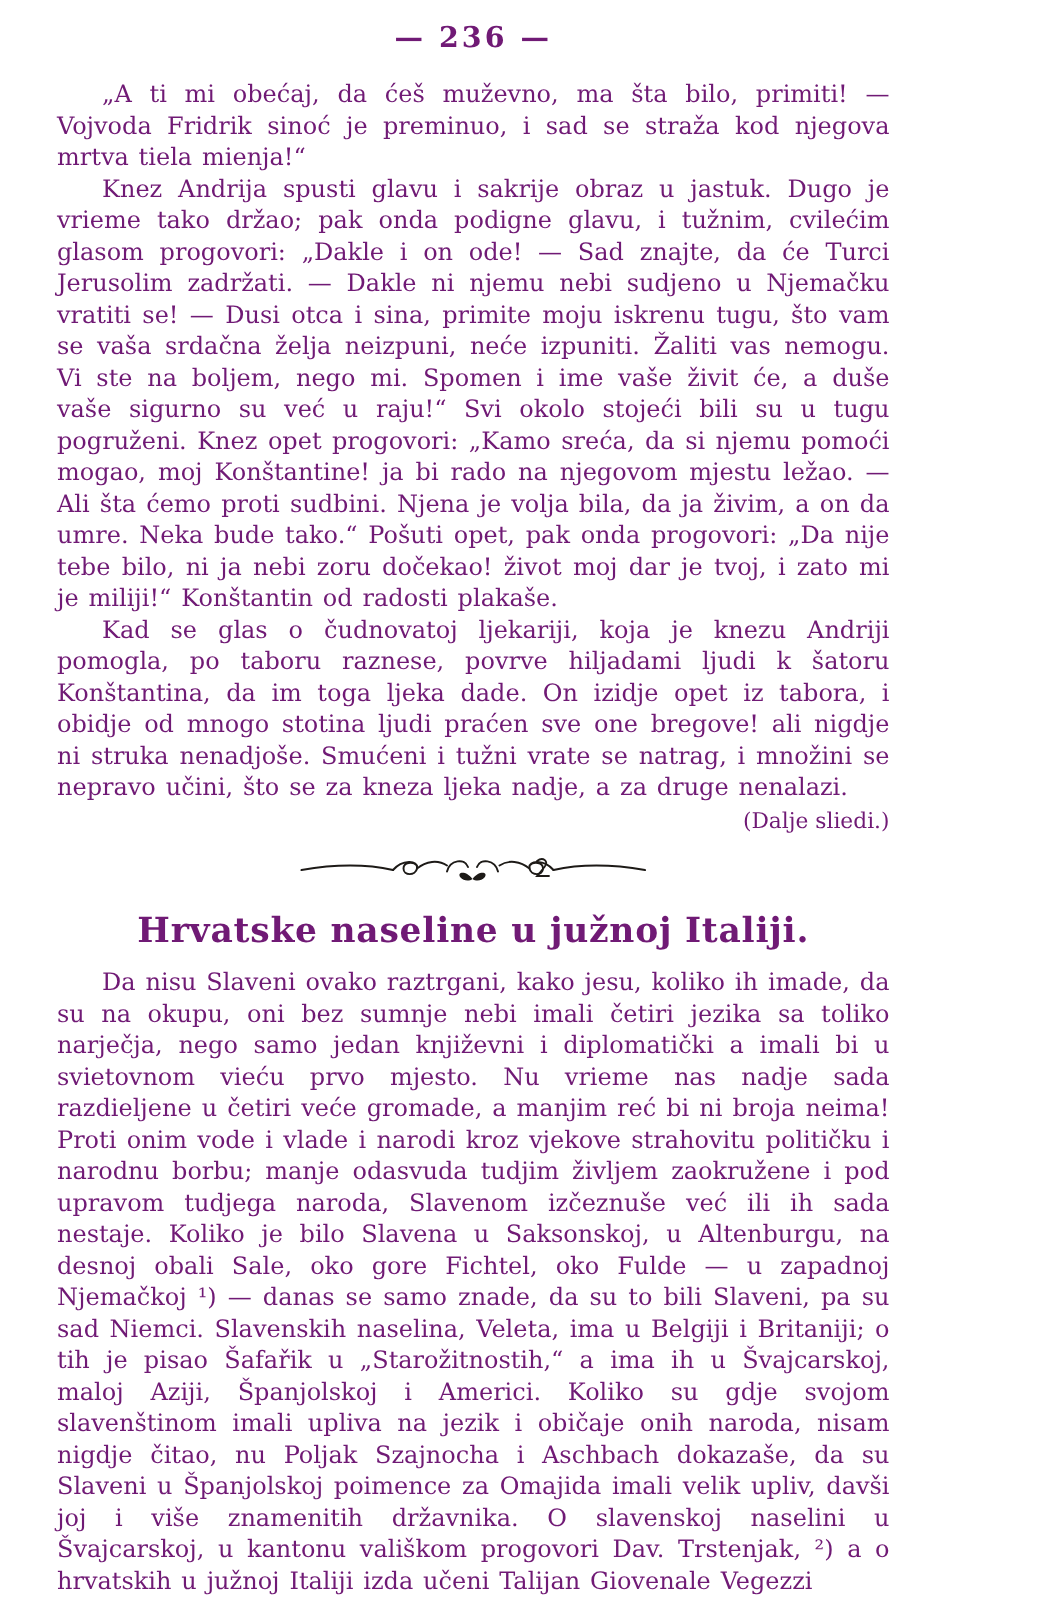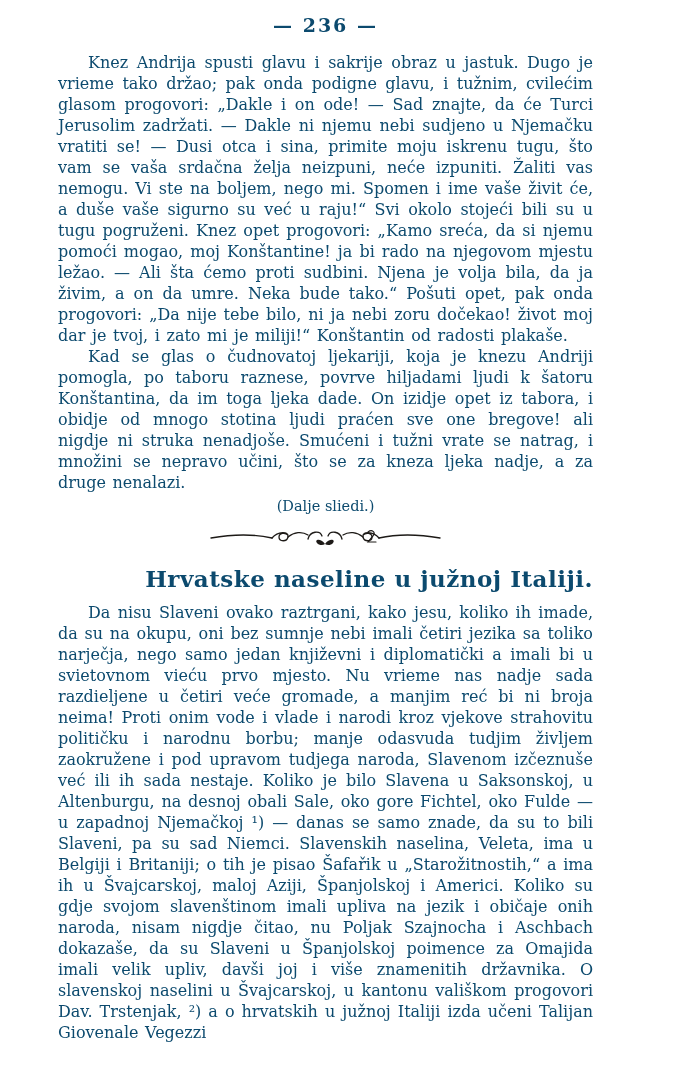--- a/index.html
+++ b/index.html
@@ -3,66 +3,67 @@
 <meta charset="utf-8">
 <style>
   * { box-sizing: border-box; }
   html, body { margin: 0; padding: 0; background: #ffffff; }
   .page {
     position: relative;
     width: 633px;
     height: 1067px;
     margin: 0;
     background: #ffffff;
-    color: #0c4a6e;
+    color: #701a75;
     font-family: "DejaVu Serif", "Liberation Serif", serif;
-    padding: 12px 40px 0 58px;
+    padding: 12px 40px 0 38px;
     overflow: hidden;
   }
   .page-number {
     text-align: center;
     font-size: 19px;
     font-weight: bold;
     letter-spacing: 2px;
     margin: 2px 0 16px 0;
   }
   .body-text p.para {
     margin: 0;
     font-size: 16px;
     line-height: 21px;
     text-align: justify;
     text-indent: 30px;
     word-spacing: 1.5px;
   }
   .continuation {
-    text-align: center;
+    text-align: right;
     font-size: 14.5px;
     margin-top: 5px;
   }
   .divider {
     text-align: center;
     margin: 11px 0 0 0;
     line-height: 0;
   }
   .article-title {
-    text-align: right;
+    text-align: center;
     font-size: 23px;
     font-weight: bold;
     margin: 16px 0 10px 0;
     letter-spacing: 0.5px;
   }
 </style>
 </head>
 <body>
 
 <div class="page">
 
   <div class="page-number">— 236 —</div>
 
   <div class="body-text">
+    <p class="para">„A ti mi obećaj, da ćeš muževno, ma šta bilo, primiti! — Vojvoda Fridrik sinoć je preminuo, i sad se straža kod njegova mrtva tiela mienja!“</p>
     <p class="para">Knez Andrija spusti glavu i sakrije obraz u jastuk. Dugo je vrieme tako držao; pak onda podigne glavu, i tužnim, cvilećim glasom progovori: „Dakle i on ode! — Sad znajte, da će Turci Jerusolim zadržati. — Dakle ni njemu nebi sudjeno u Njemačku vratiti se! — Dusi otca i sina, primite moju iskrenu tugu, što vam se vaša srdačna želja neizpuni, neće izpuniti. Žaliti vas nemogu. Vi ste na boljem, nego mi. Spomen i ime vaše živit će, a duše vaše sigurno su već u raju!“ Svi okolo stojeći bili su u tugu pogruženi. Knez opet progovori: „Kamo sreća, da si njemu pomoći mogao, moj Konštantine! ja bi rado na njegovom mjestu ležao. — Ali šta ćemo proti sudbini. Njena je volja bila, da ja živim, a on da umre. Neka bude tako.“ Pošuti opet, pak onda progovori: „Da nije tebe bilo, ni ja nebi zoru dočekao! život moj dar je tvoj, i zato mi je miliji!“ Konštantin od radosti plakaše.</p>
     <p class="para">Kad se glas o čudnovatoj ljekariji, koja je knezu Andriji pomogla, po taboru raznese, povrve hiljadami ljudi k šatoru Konštantina, da im toga ljeka dade. On izidje opet iz tabora, i obidje od mnogo stotina ljudi praćen sve one bregove! ali nigdje ni struka nenadjoše. Smućeni i tužni vrate se natrag, i množini se nepravo učini, što se za kneza ljeka nadje, a za druge nenalazi.</p>
     <div class="continuation">(Dalje sliedi.)</div>
   </div>
 
   <div class="divider">
     <svg width="235" height="24" viewBox="0 0 235 24" xmlns="http://www.w3.org/2000/svg">
       <g fill="none" stroke="#1d1a17" stroke-linecap="round">
         <path d="M3 13 C 26 9, 46 9, 64 13" stroke-width="1.4"></path>
         <path d="M232 13 C 209 9, 189 9, 171 13" stroke-width="1.4"></path>

